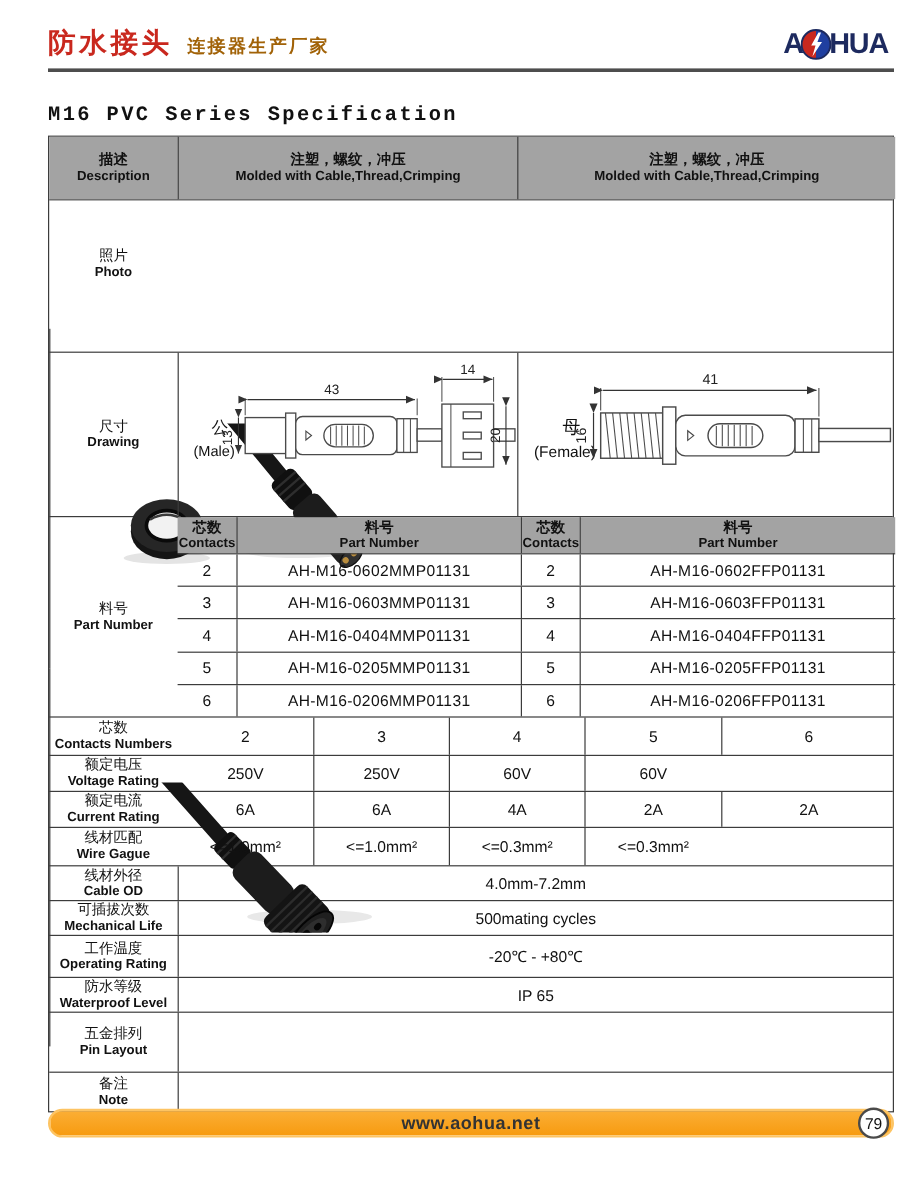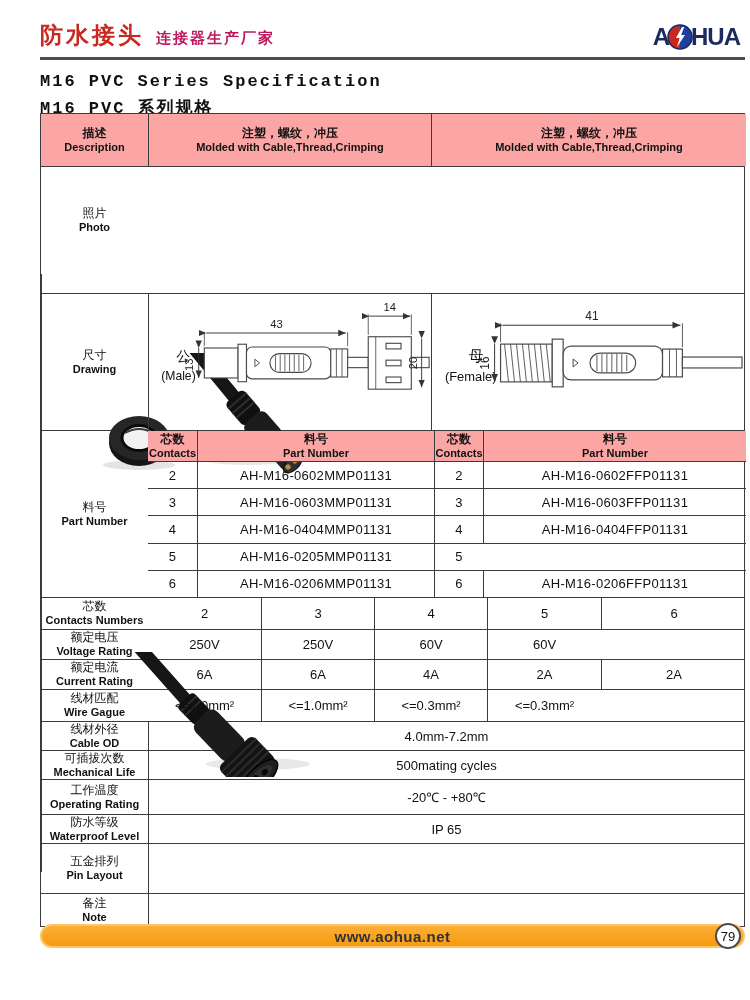--- a/index.html
+++ b/index.html
@@ -3,41 +3,41 @@
 <meta charset="utf-8">
 <style>
   html,body{margin:0;padding:0;background:#fff;}
   .page{position:relative;width:750px;height:1000px;background:#ffffff;overflow:hidden;
         font-family:"Liberation Sans", sans-serif;color:#1a1a1a;}
   
   .brand-row{display:flex;justify-content:space-between;align-items:flex-end;
              margin:20px 10px 0 40px;gap:10px;}
   .brand-left{display:flex;align-items:baseline;gap:12px;}
   .brand-title{color:#c9281e;font-size:23px;font-weight:700;letter-spacing:3px;}
-  .brand-sub{color:#be185d;font-size:15px;font-weight:700;letter-spacing:2px;text-align:center;}
+  .brand-sub{color:#a16207;font-size:15px;font-weight:700;letter-spacing:2px;text-align:center;}
   .logo{display:flex;align-items:center;font-weight:800;font-size:24px;color:#1d2a5f;
         letter-spacing:-1px;}
   .logo svg{margin:0 -2px;display:block;}
   .rule{margin:6px 0 0 40px;width:705px;height:3px;background:#4d4d4d;}
-  .title-en{margin:12px 0 0 40px;font-family:"Liberation Mono", monospace;
+  .title-en{margin:27px 0 0 40px;font-family:"Liberation Mono", monospace;
             font-size:17px;font-weight:700;letter-spacing:2px;color:#111;}
   .title-zh{margin:5px 0 0 40px;font-family:"Liberation Mono", monospace;
             font-size:17px;font-weight:700;letter-spacing:2px;color:#111;}
   
   .spec-table{position:absolute;left:40px;top:113px;width:705px;border:1px solid #3c3c3c;
               box-sizing:border-box;background:#fff;}
   .row{display:flex;box-sizing:border-box;}
   .row + .row{border-top:1px solid #3c3c3c;}
   .cell{box-sizing:border-box;display:flex;flex-direction:column;align-items:center;
         justify-content:center;text-align:center;}
   .cell + .cell{border-left:1px solid #3c3c3c;}
   .lblcell{width:107px;flex:0 0 107px;}
   .zh{font-size:12px;color:#111;line-height:1.25;}
   .en{font-size:11px;font-weight:700;color:#111;line-height:1.2;}
-  .blue{background:#fca5a5;}
+  .blue{background:#a3a3a3;}
   .blue .zh{font-weight:700;}
   .w-male{width:283px;flex:0 0 283px;}
   .w-female{width:315px;flex:0 0 315px;}
   .h-desc{height:52px;}
   .h-photo{height:127px;flex-direction:column;}
   .h-draw{height:137px;}
   .val{font-size:13px;color:#111;}
   
   .pn-wrap{flex:1;display:flex;flex-direction:column;}
   .pn-row{display:grid;grid-template-columns:49px 237px 49px 263px;box-sizing:border-box;}
@@ -349,20 +349,23 @@
         <div class="pn-row pn-data">
           <div>
               <span class="val">5</span>
             </div>
           <div>
               <span class="val">AH-M16-0205MMP01131</span>
             </div>
           <div>
               <span class="val">5</span>
             </div>
+          <div>
+              <span class="val">AH-M16-0205FFP01131</span>
+            </div>
         </div>
         <div class="pn-row pn-data">
           <div>
               <span class="val">6</span>
             </div>
           <div>
               <span class="val">AH-M16-0206MMP01131</span>
             </div>
           <div>
               <span class="val">6</span>

